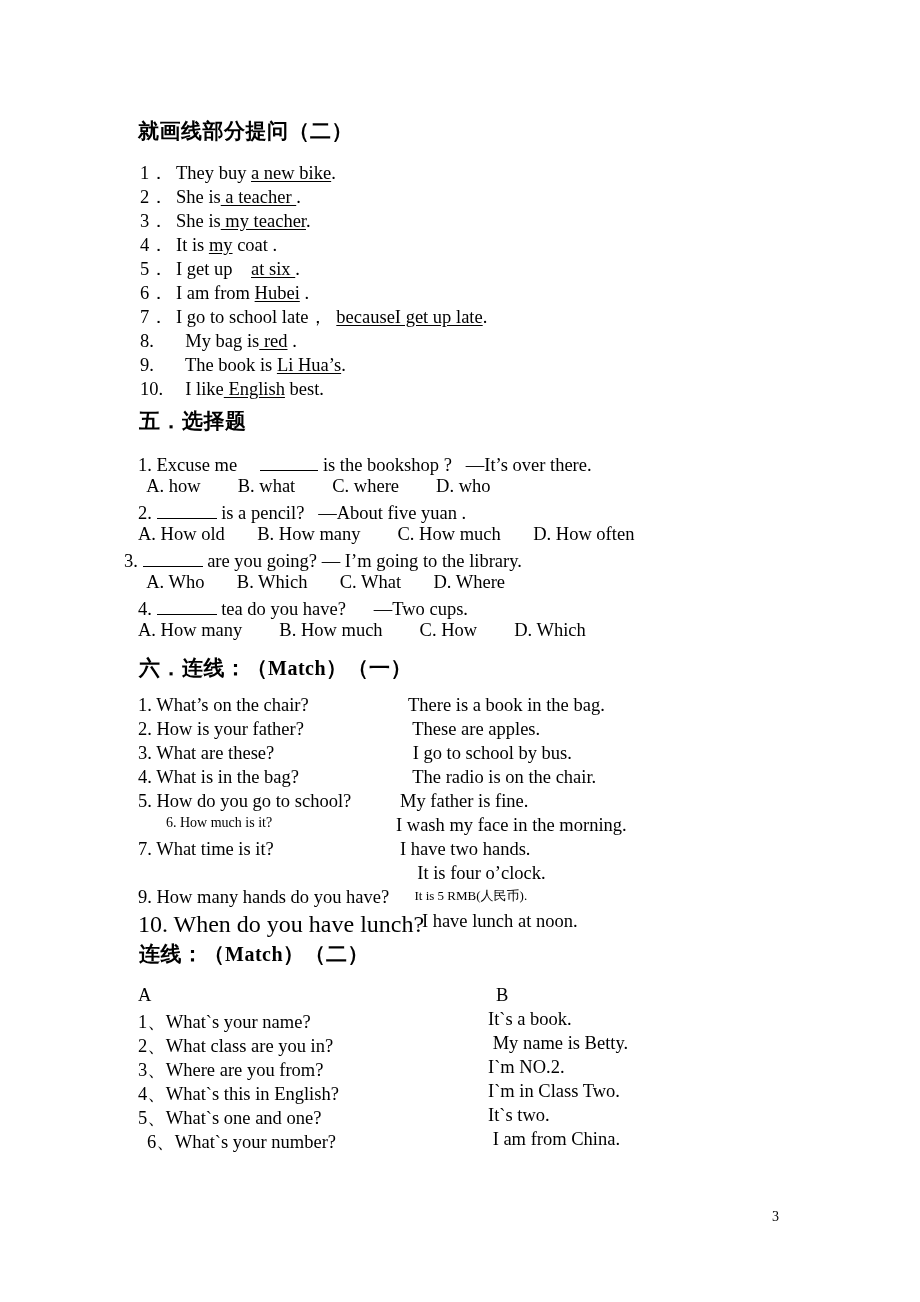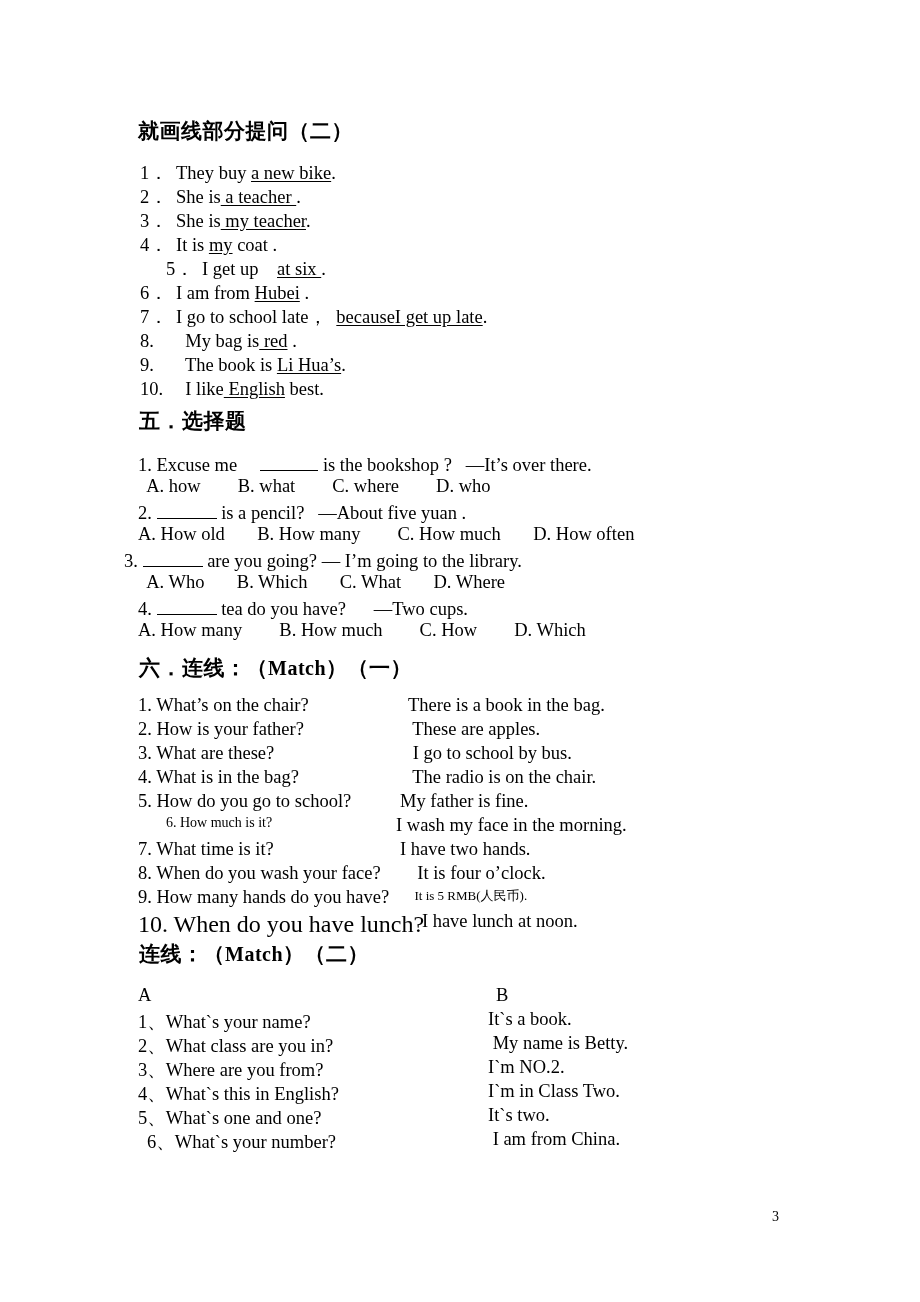--- a/index.html
+++ b/index.html
@@ -77,21 +77,21 @@
   <div class="h-title" style="left:138px; top:121px;">就画线部分提问（二）</div>
 
   <div class="ln" style="left:140px; top:164px;"><span class="num" style="width:36px">1．</span><span>They buy </span><u class="ul">a new bike</u><span>.</span></div>
 
   <div class="ln" style="left:140px; top:188px;"><span class="num" style="width:36px">2．</span><span>She is</span><u class="ul"> a teacher </u><span>.</span></div>
 
   <div class="ln" style="left:140px; top:212px;"><span class="num" style="width:36px">3．</span><span>She is</span><u class="ul"> my teacher</u><span>.</span></div>
 
   <div class="ln" style="left:140px; top:236px;"><span class="num" style="width:36px">4．</span><span>It is </span><u class="ul">my</u><span> coat .</span></div>
 
-  <div class="ln" style="left:140px; top:260px;margin-left:26px;"><span class="num" style="width:36px">5．</span><span>I get up    </span><u class="ul">at six </u><span>.</span></div>
+  <div class="ln" style="left:140px; top:260px;"><span class="num" style="width:36px">5．</span><span>I get up    </span><u class="ul">at six </u><span>.</span></div>
 
   <div class="ln" style="left:140px; top:284px;"><span class="num" style="width:36px">6．</span><span>I am from </span><u class="ul">Hubei</u><span> .</span></div>
 
   <div class="ln" style="left:140px; top:308px;"><span class="num" style="width:36px">7．</span><span>I go to school late，  </span><u class="ul">becauseI get up late</u><span>.</span></div>
 
   <div class="ln" style="left:140px; top:332px;"><span class="num" style="width:36px">8.</span><span>  My bag is</span><u class="ul"> red</u><span> .</span></div>
 
   <div class="ln" style="left:140px; top:356px;"><span class="num" style="width:36px">9.</span><span>  The book is </span><u class="ul">Li Hua’s</u><span>.</span></div>
 
   <div class="ln" style="left:140px; top:380px;"><span class="num" style="width:36px">10.</span><span>  I like</span><u class="ul"> English</u><span> best.</span></div>
@@ -126,21 +126,20 @@
 
   <div class="mcol-a" style="left:138px; top:791px; font-size:18.5px;">5. How do you go to school?</div>
   <div class="mcol-b" style="left:400px; top:791px; font-size:18.5px;">My father is fine.</div>
 
   <div class="mcol-a" style="left:138px; top:815px; font-size:14px;margin-left:28px;">6. How much is it?</div>
   <div class="mcol-b" style="left:396px; top:815px; font-size:18.5px;">I wash my face in the morning.</div>
 
   <div class="mcol-a" style="left:138px; top:839px; font-size:18.5px;">7. What time is it?</div>
   <div class="mcol-b" style="left:400px; top:839px; font-size:18.5px;">I have two hands.</div>
 
-  <div class="mcol-a" style="left:138px; top:863px; font-size:18.5px;">8. When do you wash your face?</div>
   <div class="mcol-b" style="left:408px; top:863px; font-size:18.5px;">  It is four o’clock.</div>
 
   <div class="mcol-a" style="left:138px; top:887px; font-size:18.5px;">9. How many hands do you have?</div>
   <div class="mcol-b" style="left:408px; top:887px; font-size:13px;"><span>  It is 5 RMB(人民币).</span></div>
 
   <div class="mcol-a" style="left:138px; top:911px; font-size:24px;">10. When do you have lunch?</div>
   <div class="mcol-b" style="left:408px; top:911px; font-size:18.5px;">   I have lunch at noon.</div>
 
   <div class="h-title" style="left:139px; top:944px;"><span>连线：（</span><span class="latin">Match</span><span>）（二）</span></div>
 

